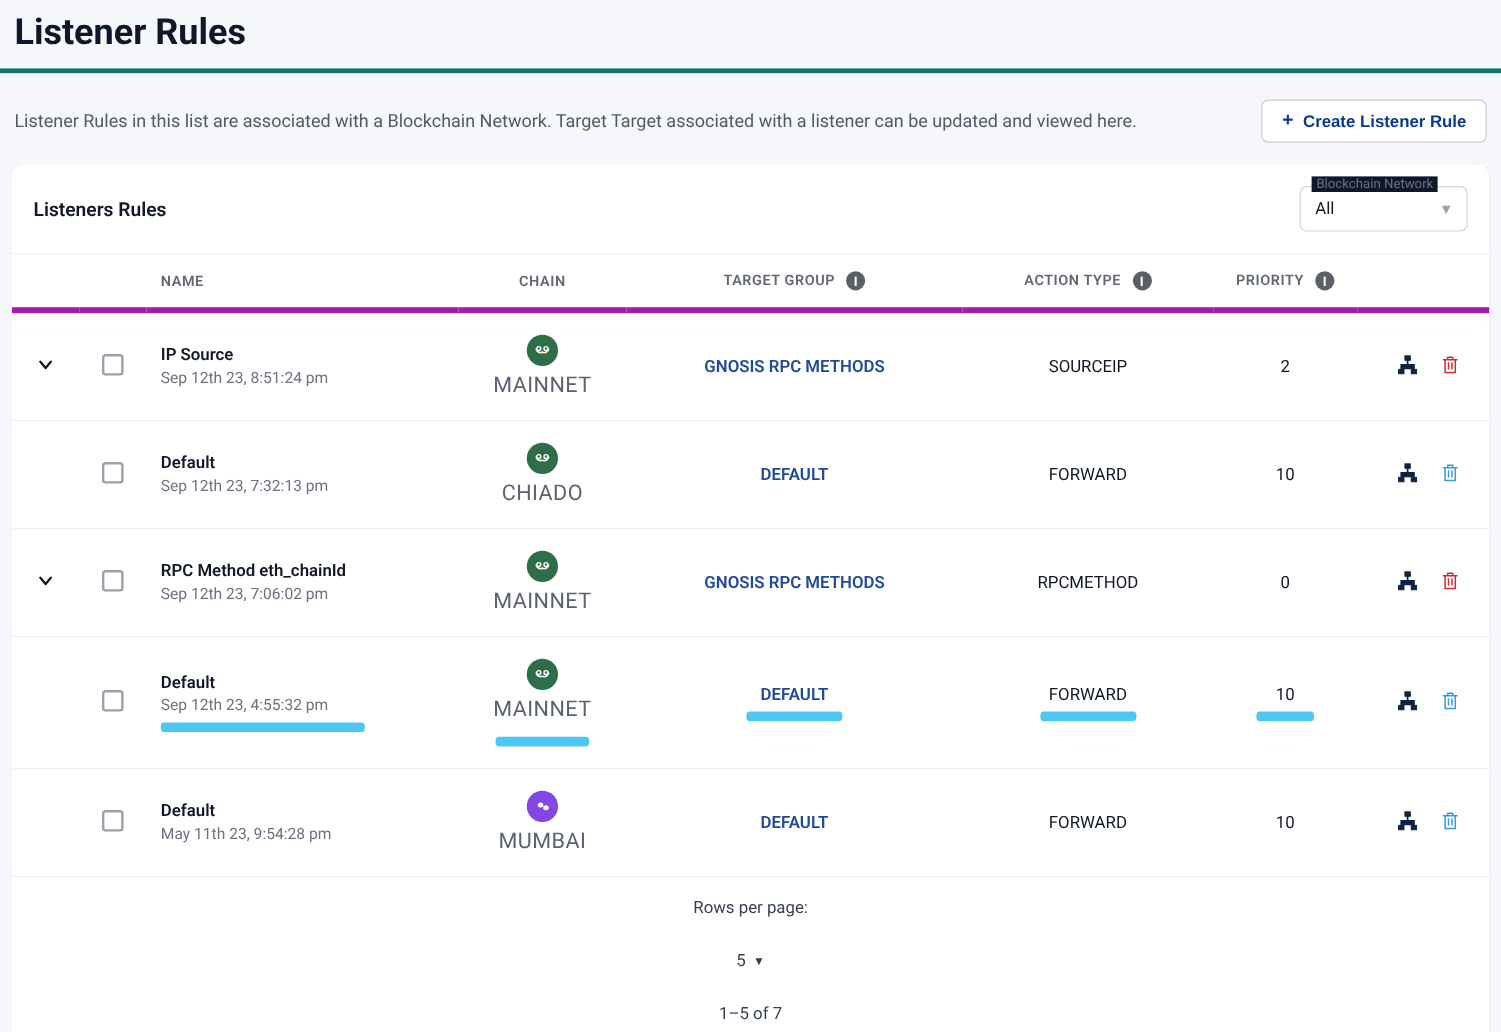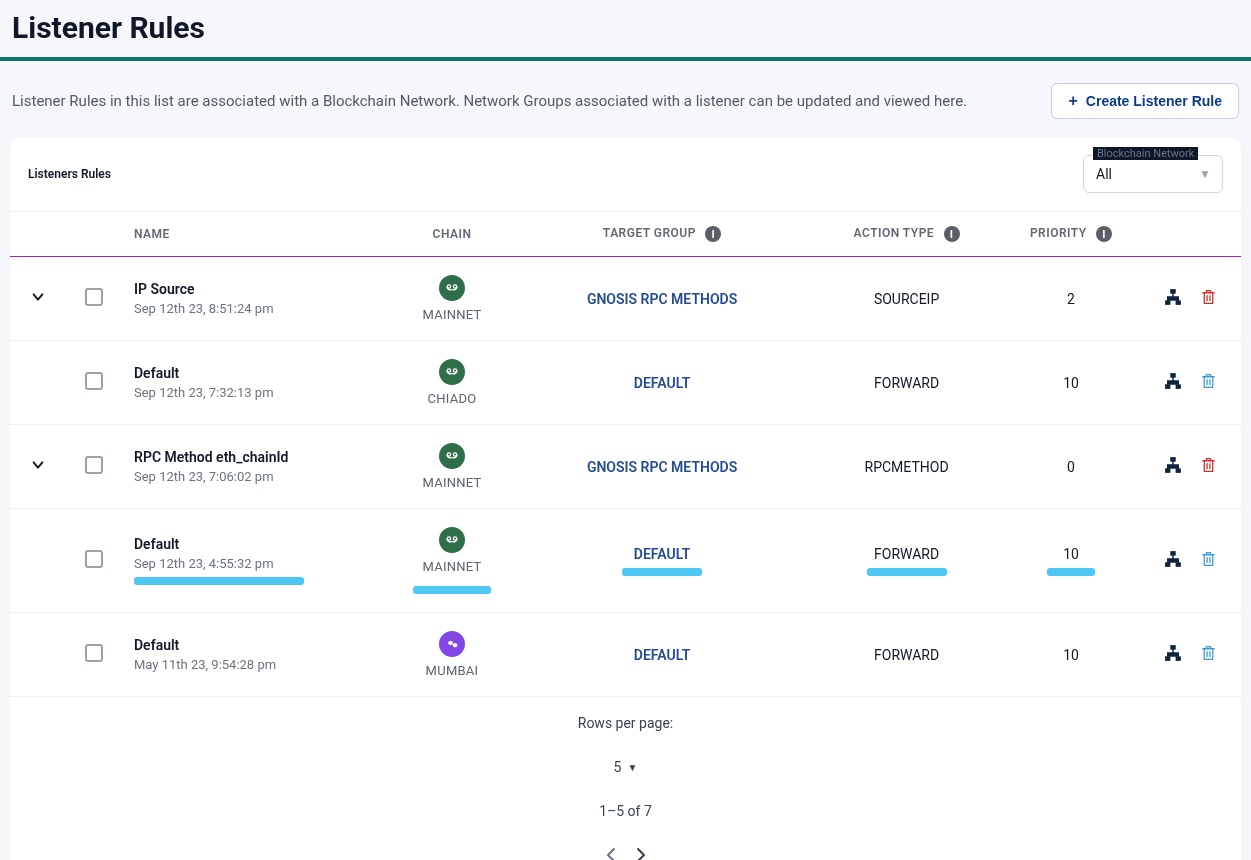--- a/index.html
+++ b/index.html
@@ -5,47 +5,47 @@
 * { box-sizing: border-box; margin: 0; padding: 0; }
 body { font-family: -apple-system, BlinkMacSystemFont, "Segoe UI", Roboto, Helvetica, Arial, sans-serif; background: #f5f7fa; color: #1a1a1a; }
 .page-header { padding: 10px 12px 12px; border-bottom: 4px solid #0f766e; }
 .page-title { font-size: 30px; font-weight: 700; color: #0f172a; }
 .intro-row { display: flex; align-items: center; justify-content: space-between; padding: 22px 12px 18px; }
 .intro-text { font-size: 15px; color: #525a66; }
 .create-btn { display: inline-flex; align-items: center; gap: 8px; border: 1px solid #c6cedb; background: #fff; color: #0c3a8b; font-weight: 600; font-size: 14px; padding: 8px 16px; border-radius: 6px; cursor: pointer; }
 .plus { font-size: 16px; font-weight: 700; }
 .card { background: #fff; border-radius: 10px; margin: 0 10px 20px; box-shadow: 0 1px 2px rgba(0,0,0,0.05); }
 .card-head { display: flex; align-items: center; justify-content: space-between; padding: 18px 18px 18px; border-bottom: 1px solid #eef0f3; }
-.card-title { font-size: 12px; font-weight: 600; color: #111827; }
+.card-title { font-size: 16px; font-weight: 600; color: #111827; }
 .select-wrap { position: relative; }
 .select-legend { position: absolute; top: -8px; left: 10px; background: #0f172a; padding: 0 4px; font-size: 11px; color: #6b7280; }
 .select { border: 1px solid #d1d5db; border-radius: 6px; padding: 10px 36px 10px 12px; font-size: 14px; min-width: 140px; appearance: none; background: #fff; cursor: pointer; }
 .select-caret { position: absolute; right: 12px; top: 50%; transform: translateY(-50%); pointer-events: none; color: #9ca3af; font-size: 12px; }
 table { width: 100%; border-collapse: collapse; }
-thead th { text-align: left; font-size: 12px; font-weight: 600; letter-spacing: .04em; color: #616874; padding: 14px 12px; border-bottom: 1px solid #a21caf; text-transform: uppercase; }
+thead th { text-align: left; font-size: 12px; font-weight: 600; letter-spacing: .04em; color: #616874; padding: 14px 12px; border-bottom: 5px solid #a21caf; text-transform: uppercase; }
 thead th.center { text-align: center; }
 tbody tr { border-bottom: 1px solid #eef0f3; }
 tbody td { padding: 18px 12px; font-size: 14px; vertical-align: middle; }
 .col-expand { width: 56px; text-align: center; }
 .col-check { width: 56px; text-align: center; }
 .col-name { width: 260px; }
 .col-chain { width: 140px; text-align: center; }
 .col-tg { text-align: center; }
 .col-at { text-align: center; }
 .col-prio { text-align: center; width: 120px; }
 .col-actions { width: 110px; text-align: right; padding-right: 24px !important; }
 .chev { cursor: pointer; display: inline-block; }
 .checkbox { width: 18px; height: 18px; border: 2px solid #9aa1ab; border-radius: 3px; display: inline-block; cursor: pointer; }
 .name-main { font-weight: 600; color: #111827; }
 .name-sub { font-size: 13px; color: #6b7280; margin-top: 4px; }
 .chain-cell { display: flex; flex-direction: column; align-items: center; gap: 6px; }
 .chain-icon { width: 26px; height: 26px; border-radius: 50%; display: inline-flex; align-items: center; justify-content: center; }
 .gnosis { background: #2e6e49; }
 .polygon { background: #8247e5; }
-.chain-label { font-size: 13px; letter-spacing: .02em; color: #5b6370; }
+.chain-label { font-size: 18px; letter-spacing: .02em; color: #5b6370; }
 .link { color: #224a99; font-weight: 600; text-decoration: none; cursor: pointer; }
 .at-text { color: #111827; margin-top: 36px; }
 .prio-text { color: #111827; }
 .info-dot { display: inline-flex; width: 16px; height: 16px; border-radius: 50%; background: #5b5f66; color: #fff; font-size: 11px; font-weight: 700; align-items: center; justify-content: center; margin-left: 6px; vertical-align: middle; }
 .actions { display: inline-flex; gap: 18px; align-items: center; justify-content: flex-end; }
 .icon-btn { cursor: pointer; display: inline-flex; }
 .trash-red svg path, .trash-red svg rect { stroke: #d12f2f; }
 .trash-blue svg path, .trash-blue svg rect { stroke: #3a9bd9; }
 .tree-icon svg * { stroke: #0e2340; fill: #0e2340; }
 .hl-bar { display: block; height: 8px; background: #4ec7f3; border-radius: 3px; margin-top: 6px; }
@@ -56,21 +56,21 @@
 svg { display: block; }
 </style>
 </head>
 <body>
 
 <div class="page-header">
   <h1 class="page-title">Listener Rules</h1>
 </div>
 
 <div class="intro-row">
-  <div class="intro-text">Listener Rules in this list are associated with a Blockchain Network. Network Groups associated with a listener can be updated and viewed here.</div>
+  <div class="intro-text">Listener Rules in this list are associated with a Blockchain Network. Target Target associated with a listener can be updated and viewed here.</div>
   <button class="create-btn">
     <span class="plus">+</span>
     <span>Create Listener Rule</span>
   </button>
 </div>
 
 <div class="card">
   <div class="card-head">
     <div class="card-title">Listeners Rules</div>
     <div class="select-wrap">

